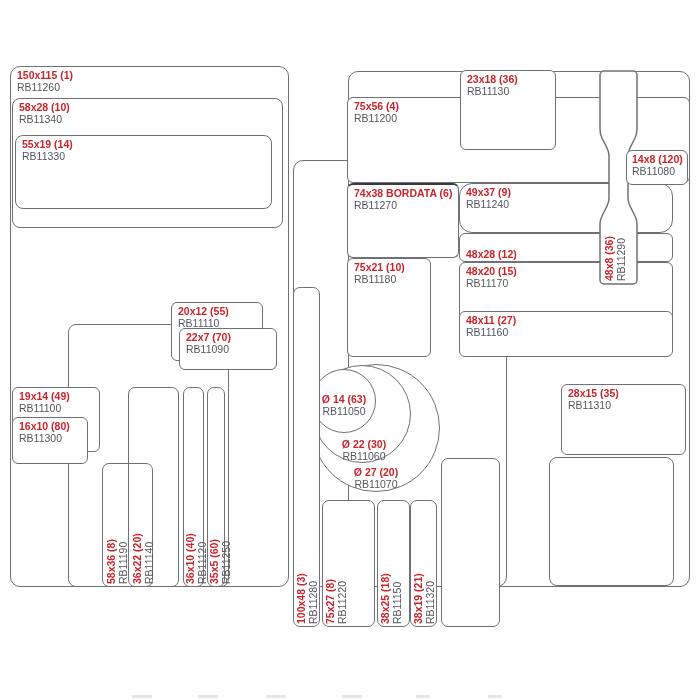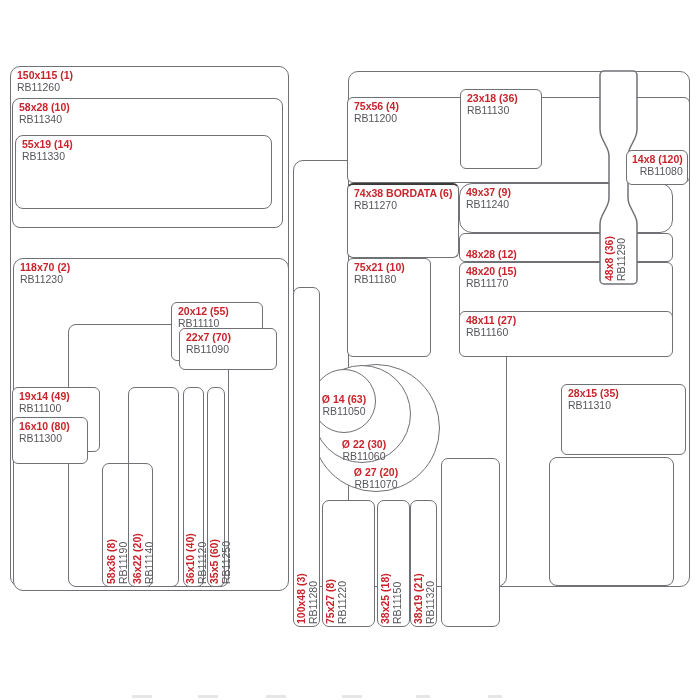--- a/index.html
+++ b/index.html
@@ -38,26 +38,20 @@
     </div>
   </div>
 
   <div class="box fill" style="left:15px;top:135px;width:257px;height:74px;padding-left:40px;">
     <div class="tag">
       <span class="size">55x19 (14)</span>
       <span class="code">RB11330</span>
     </div>
   </div>
 
-  <div class="box fill r10" style="left:13px;top:258px;width:276px;height:333px;">
-    <div class="tag">
-      <span class="size">118x70 (2)</span>
-      <span class="code">RB11230</span>
-    </div>
-  </div>
 
   <div class="box r10" style="left:348px;top:71px;width:342px;height:516px;"></div>
   <div class="box r10" style="left:293px;top:160px;width:214px;height:427px;"></div>
   <div class="box" style="left:68px;top:324px;width:161px;height:263px;"></div>
   <div class="box" style="left:549px;top:457px;width:125px;height:129px;"></div>
 
   <div class="circle" style="left:312px;top:364px;width:128px;height:128px;"></div>
   <div class="circle" style="left:313px;top:365px;width:98px;height:98px;"></div>
   <div class="circle" style="left:312px;top:369px;width:64px;height:64px;"></div>
 
@@ -109,21 +103,21 @@
       <span class="code">RB11300</span>
     </div>
   </div>
 
   <div class="box fill r6" style="left:347px;top:97px;width:343px;height:86px;">
     <div class="tag">
       <span class="size">75x56 (4)</span>
       <span class="code">RB11200</span>
     </div>
   </div>
-  <div class="box fill r6" style="left:460px;top:70px;width:82px;height:80px;margin-top:19px;">
+  <div class="box fill r6" style="left:460px;top:70px;width:96px;height:80px;">
     <div class="tag">
       <span class="size">23x18 (36)</span>
       <span class="code">RB11130</span>
     </div>
   </div>
   <div class="box fill r6 darktop" style="left:347px;top:183px;width:112px;height:75px;padding-left:36px;">
     <div class="tag">
       <span class="size">74x38 BORDATA (6)</span>
       <span class="code">RB11270</span>
     </div>
@@ -163,21 +157,21 @@
       <span class="size">28x15 (35)</span>
       <span class="code">RB11310</span>
     </div>
   </div>
 
   <svg style="left:598px;top:69px;" width="42" height="218" viewBox="0 0 42 218">
     <path d="M 6,2 H 35 A 4,4 0 0 1 39,6 V 60 Q 39,65 37,69 L 32,79 Q 30,83 30,87 V 129 Q 30,133 32,137 L 37,147 Q 39,151 39,155 V 211 A 4,4 0 0 1 35,215 H 6 A 4,4 0 0 1 2,211 V 155 Q 2,151 4,147 L 9,137 Q 11,133 11,129 V 87 Q 11,83 9,79 L 4,69 Q 2,65 2,60 V 6 A 4,4 0 0 1 6,2 Z" fill="#ffffff" stroke="#707175" stroke-width="1.5"></path>
   </svg>
 
   <div class="box fill r6" style="left:626px;top:150px;width:62px;height:35px;">
-    <div class="tag" style="padding-left:5px;text-align:right;">
+    <div class="tag" style="padding-left:5px;">
       <span class="size">14x8 (120)</span>
       <span class="code">RB11080</span>
     </div>
   </div>
 
   <div class="vtag" style="left:604px;top:281px;">
     <span class="size">48x8 (36)</span>
     <span class="code">RB11290</span>
   </div>
 

